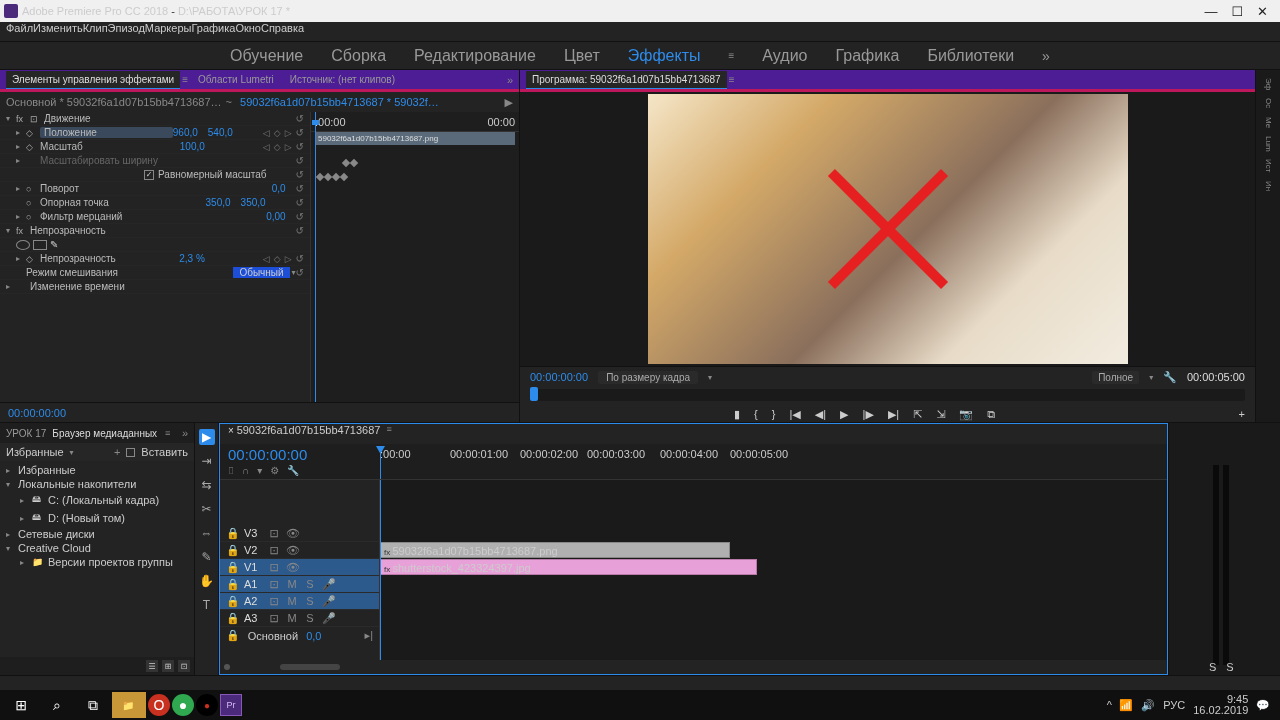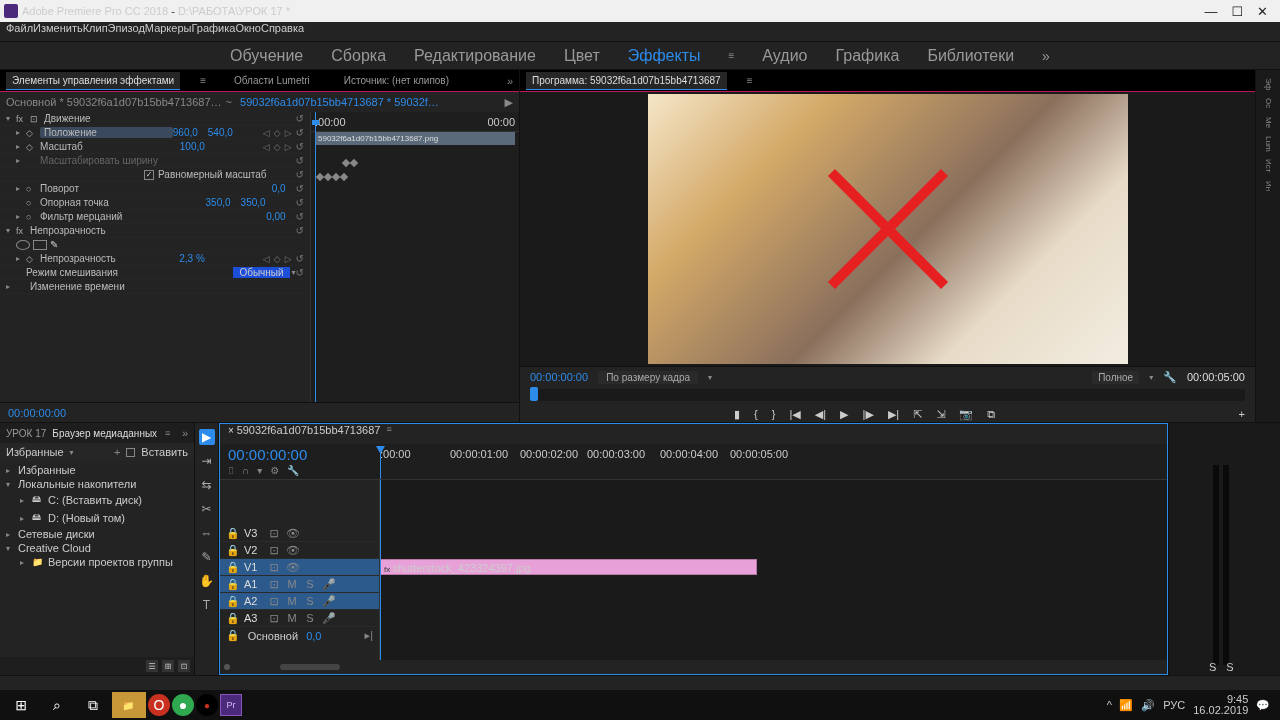--- a/index.html
+++ b/index.html
@@ -10,21 +10,21 @@
 .titlebar .winbtns{display:flex;gap:14px;padding-right:8px}
 .titlebar .winbtns span{font-size:13px;color:#222;cursor:pointer}
 .menubar{height:20px;background:#232323;display:flex;padding:0 6px;gap:0;border-bottom:1px solid #111}
 .menubar span{font-size:11px;color:#ccc;cursor:pointer}
 .workspacebar{height:28px;background:#232323;display:flex;align-items:center;justify-content:center;gap:28px;border-bottom:1px solid #111}
 .workspacebar span{font-size:16px;color:#999;cursor:pointer}
 .workspacebar span.active{color:#2d8ceb}
 .workspacebar .more{color:#999;font-size:14px}
 .main{display:flex;height:352px}
 .left-top{width:520px;display:flex;flex-direction:column;border-right:1px solid #111}
-.panel-tabs{height:22px;background:#000000;display:flex;align-items:center;gap:22px;padding:0 6px;border-bottom:1px solid #be185d}
+.panel-tabs{height:22px;background:#4c1d95;display:flex;align-items:center;gap:4px;padding:0 6px;border-bottom:3px solid #be185d}
 .panel-tabs .tab{font-size:10px;color:#999;padding:3px 6px;cursor:pointer}
 .panel-tabs .tab.active{color:#ddd;border-bottom:1px solid #2d8ceb;background:#262626}
 .panel-tabs .menu-icon{font-size:10px;color:#888;margin-left:-2px}
 .effect-header{height:20px;display:flex;align-items:center;padding:0 6px;background:#232323;font-size:10px;color:#888}
 .effect-header .src{color:#888}
 .effect-header .clip{color:#2d8ceb;margin-left:4px}
 .effect-header .play{margin-left:auto;color:#888}
 .effect-body{flex:1;display:flex;background:#232323}
 .effect-props{width:310px;overflow:hidden;font-size:10px}
 .section-label{padding:3px 6px;color:#999;background:#1e1e1e;border-bottom:1px solid #2a2a2a;font-size:10px}
@@ -391,21 +391,21 @@
           <span>Избранные</span>
         </div>
       <div class="item">
           <span class="chev">▾</span>
           <span>Локальные накопители</span>
         </div>
       <div class="item">
           <span class="ind"></span>
           <span class="chev">▸</span>
           <span class="ficon">🖴</span>
-          <span>C: (Вставить диск)</span>
+          <span>C: (Локальный кадра)</span>
         </div>
       <div class="item">
           <span class="ind"></span>
           <span class="chev">▸</span>
           <span class="ficon">🖴</span>
           <span>D: (Новый том)</span>
         </div>
       <div class="item">
           <span class="chev">▸</span>
           <span>Сетевые диски</span>
@@ -512,20 +512,21 @@
           </div>
         <div class="master">
             <span class="lock">🔒</span>
             <span>Основной</span>
             <span class="val">0,0</span>
             <span style="margin-left:auto;color:#888">▸|</span>
           </div>
       </div>
       <div class="tracks">
         <div class="vline"></div>
+        <div class="clip grey" style="top:62px;left:0;width:350px">fx <span>59032f6a1d07b15bb4713687.png</span></div>
         <div class="clip pink" style="top:79px;left:0;width:377px">fx <span>shutterstock_423324397.jpg</span></div>
       </div>
     </div>
     <div class="tl-scroll">
       <span style="width:6px;height:6px;border-radius:50%;background:#555"></span>
       <div class="bar"></div>
     </div>
   </div>
 
   <div class="audio-meters">

